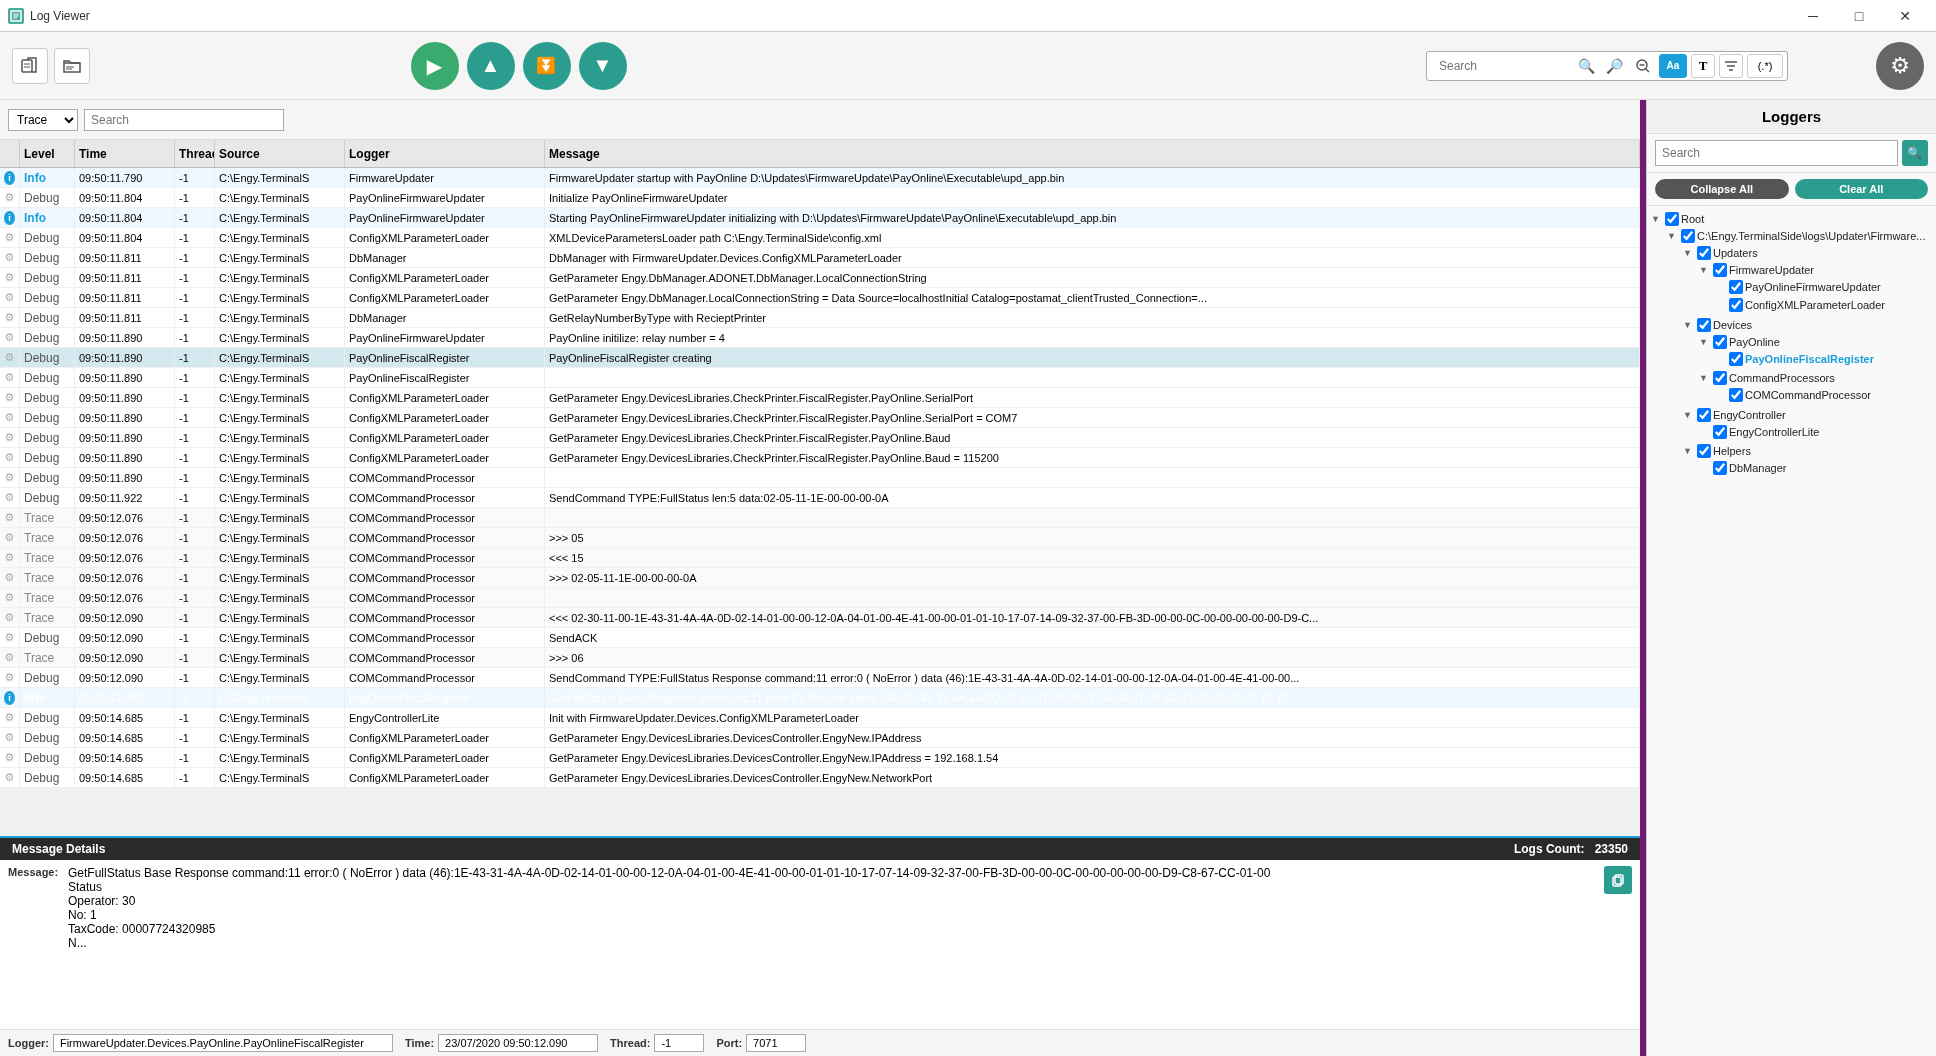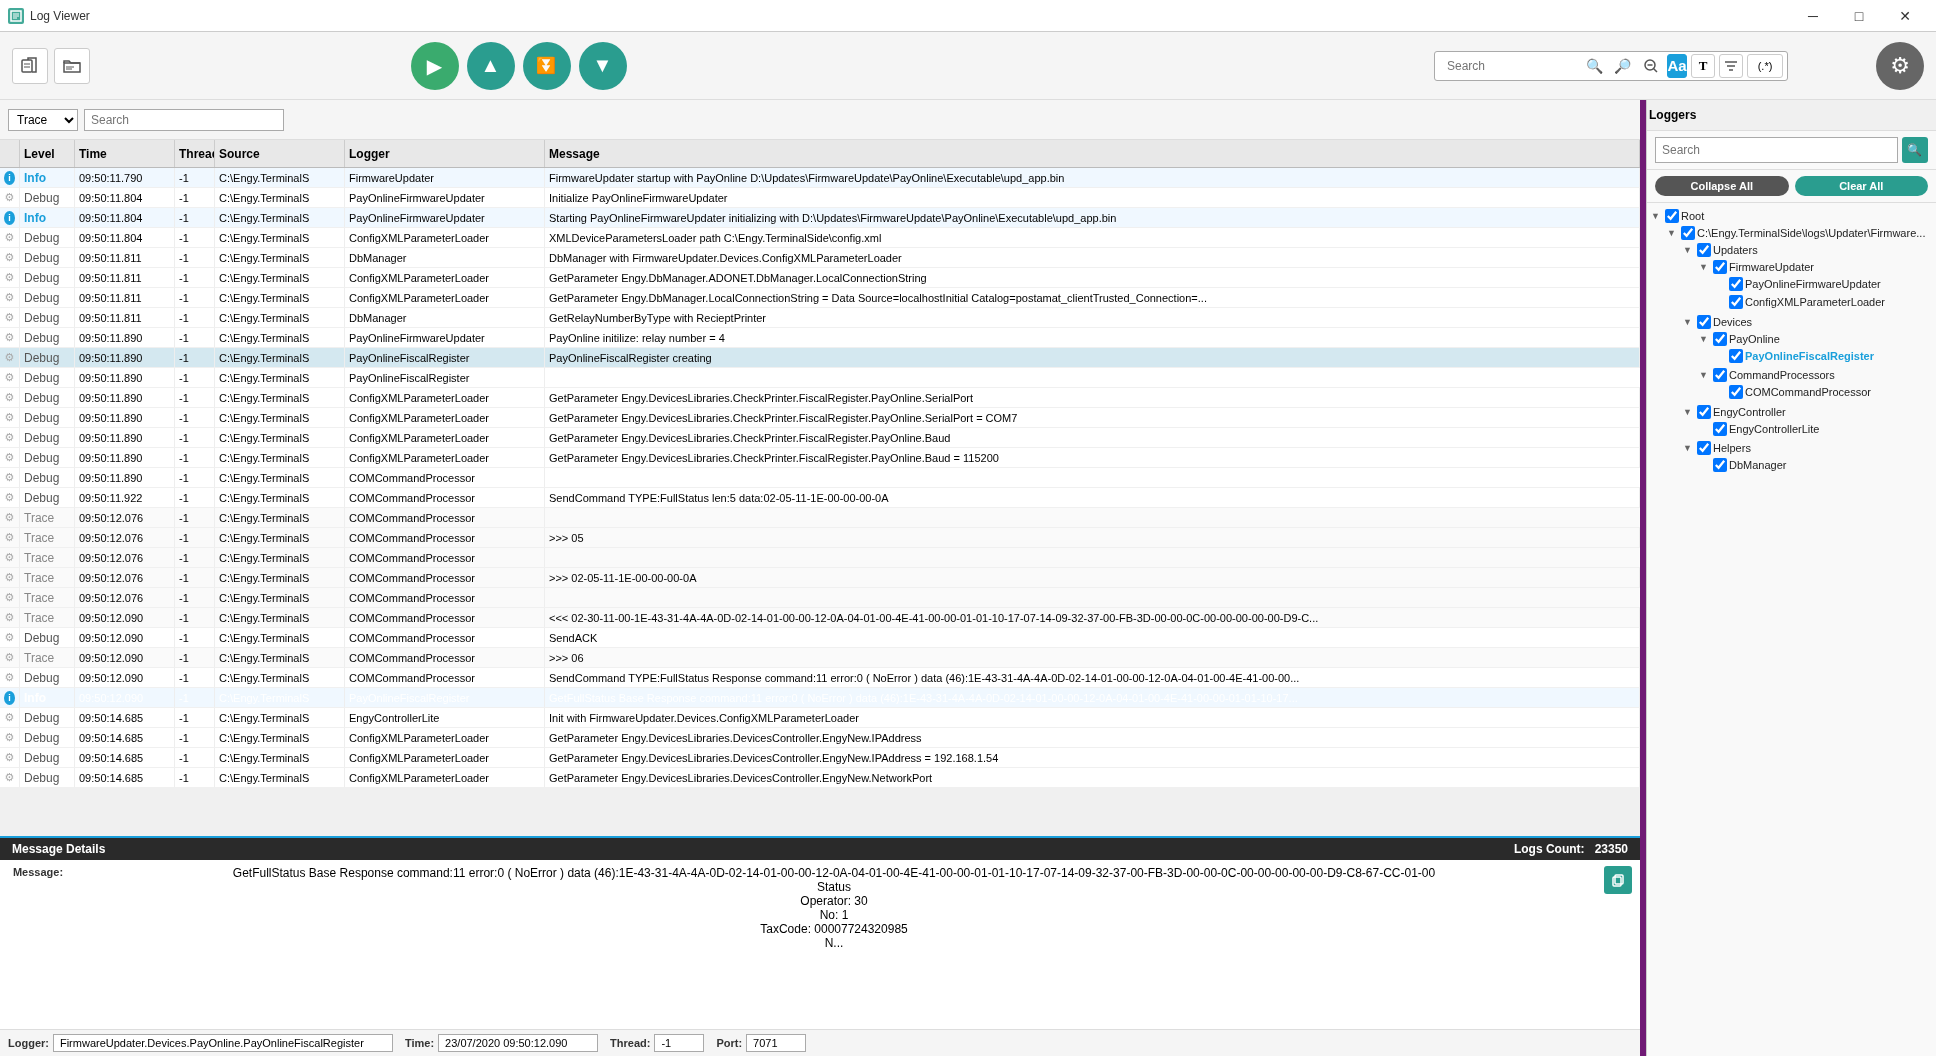--- a/index.html
+++ b/index.html
@@ -151,22 +151,21 @@
       display: flex;
       flex-direction: column;
       background: white;
       padding: 4px 0;
       overflow: hidden;
     }
     .message-row {
       display: flex;
       align-items: flex-start;
       padding: 2px 8px;
-      gap: 16px;
-      text-align: center;
+      gap: 0;
     }
     .message-label { font-weight: 600; color: #333; min-width: 60px; font-size: 11px; }
     .message-footer {
       background: #f5f5f5;
       border-top: 1px solid #ddd;
       padding: 4px 8px;
       display: flex;
       gap: 12px;
       align-items: center;
     }
@@ -182,23 +181,24 @@
     .loggers-panel {
       width: 290px;
       background: #f9f9f9;
       display: flex;
       flex-direction: column;
       border-left: 1px solid #ccc;
     }
     .loggers-header {
       padding: 8px 2px;
       font-weight: 700;
-      font-size: 12px;
+      font-size: 15px;
       border-bottom: 1px solid #ddd;
       background: #f0f0f0;
+      text-align: center;
     }
     .loggers-search-bar {
       padding: 6px 8px;
       display: flex;
       gap: 4px;
       border-bottom: 1px solid #ddd;
     }
     .loggers-search-input {
       flex: 1; padding: 3px 6px; border: 1px solid #aaa; font-size: 12px;
     }
@@ -307,21 +307,21 @@
       <input class="search-input-toolbar" style="border: none; outline: none; font-size: 12px; width: 140px;" placeholder="Search">
       <button class="tool-btn-icon" style="border:none; background:transparent; width:24px; height:24px;">🔍</button>
       <button class="tool-btn-icon" style="border:none; background:transparent; width:24px; height:24px;">🔎</button>
       <button class="tool-btn-icon" style="border:none; background:transparent; width:24px; height:24px;" title="zoom out">
         <svg width="16" height="16" viewBox="0 0 16 16">
             <circle cx="7" cy="7" r="5" fill="none" stroke="#555" stroke-width="1.5"></circle>
             <line x1="10.5" y1="10.5" x2="14" y2="14" stroke="#555" stroke-width="1.5"></line>
             <line x1="4.5" y1="7" x2="9.5" y2="7" stroke="#555" stroke-width="1.5"></line>
           </svg>
       </button>
-      <button class="tool-btn-icon active" style="width:20px; height:24px; font-size:15px; font-weight:bold;">Aa</button>
+      <button class="tool-btn-icon active" style="width:28px; height:24px; font-size:10px; font-weight:bold;">Aa</button>
       <button class="tool-btn-icon" style="width:24px; height:24px; font-size:13px; font-weight:bold; font-family:serif;">T</button>
       <button class="tool-btn-icon" style="width:24px; height:24px; font-size:11px;">
         <svg width="16" height="16" viewBox="0 0 16 16">
             <line x1="2" y1="4" x2="14" y2="4" stroke="#555" stroke-width="1.5"></line>
             <line x1="4" y1="8" x2="12" y2="8" stroke="#555" stroke-width="1.5"></line>
             <line x1="6" y1="12" x2="10" y2="12" stroke="#555" stroke-width="1.5"></line>
           </svg>
       </button>
       <button class="tool-btn-icon" style="width:36px; height:24px; font-size:11px;">(.*)</button>
     </div>
@@ -605,20 +605,21 @@
           <div class="col-cell col-info">
             <div class="settings-icon-sm" style="font-size:11px;color:#aaa;">⚙</div>
           </div>
           <div class="col-cell col-level">
             <span class="level-trace">Trace</span>
           </div>
           <div class="col-cell col-time">09:50:12.076</div>
           <div class="col-cell col-thread">-1</div>
           <div class="col-cell col-source">C:\Engy.TerminalS</div>
           <div class="col-cell col-logger">COMCommandProcessor</div>
+          <div class="col-cell col-message">&lt;&lt;&lt; 15</div>
         </div>
         <div class="log-row trace">
           <div class="col-cell col-info">
             <div class="settings-icon-sm" style="font-size:11px;color:#aaa;">⚙</div>
           </div>
           <div class="col-cell col-level">
             <span class="level-trace">Trace</span>
           </div>
           <div class="col-cell col-time">09:50:12.076</div>
           <div class="col-cell col-thread">-1</div>

